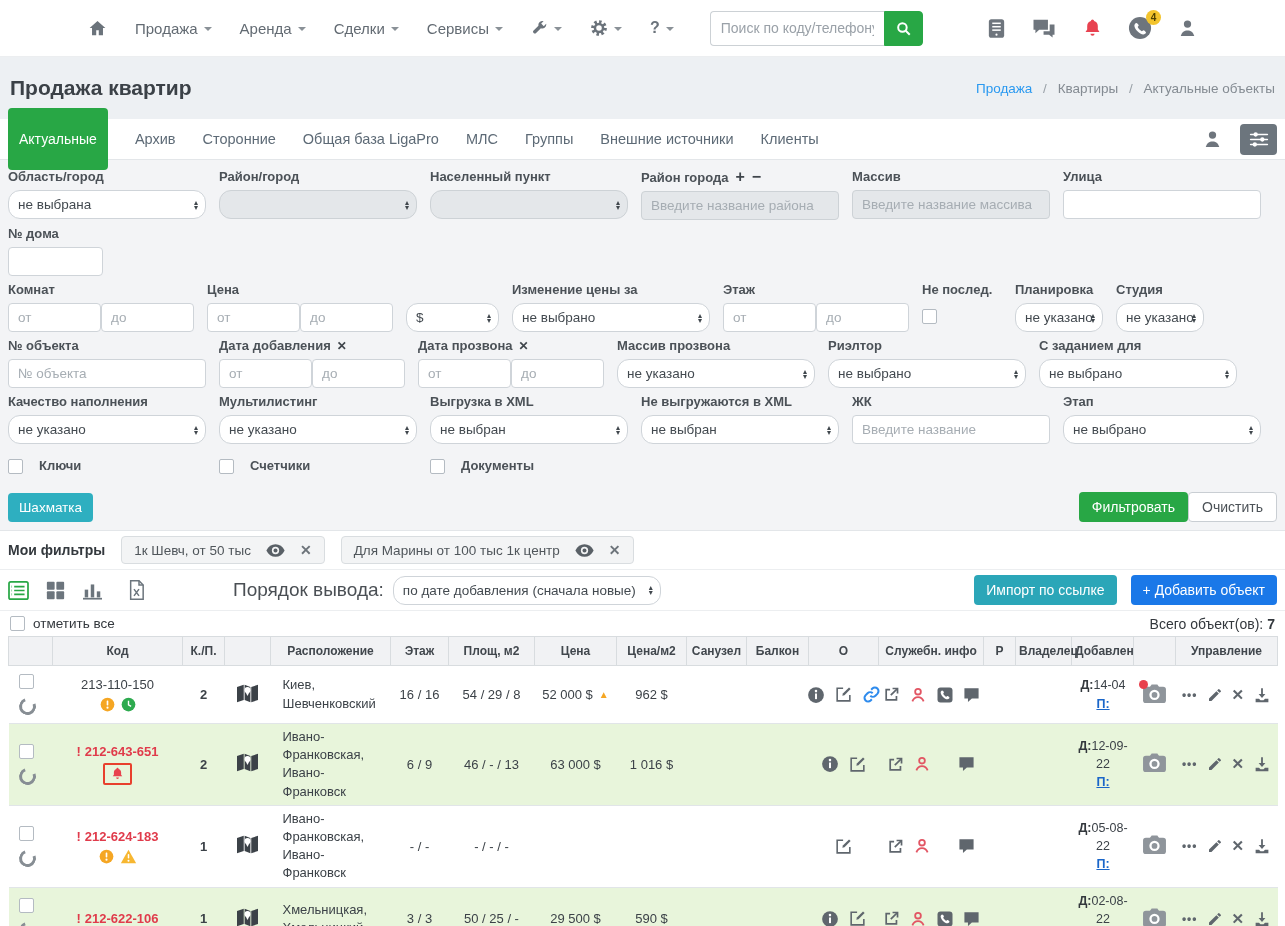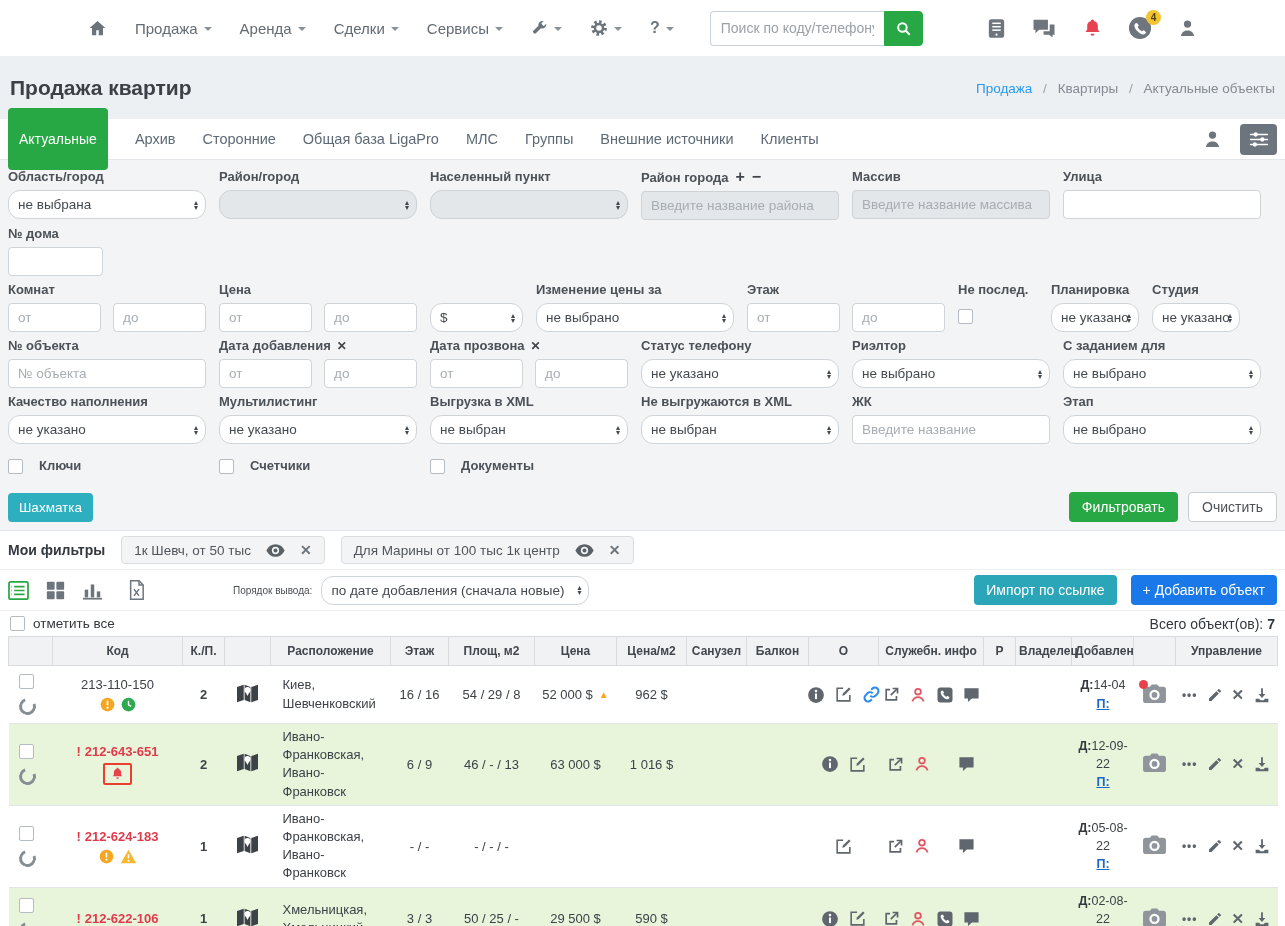--- a/index.html
+++ b/index.html
@@ -43,21 +43,21 @@
   .tabctrl .person { color:#6e757d; cursor:pointer; }
   .slidersbtn { width:37px; height:31px; background:#6c757d; border:none; border-radius:4px; display:flex; align-items:center; justify-content:center; cursor:pointer; }
 
   
   .filters { background:#f3f4f6; border-top:1px solid #e3e6e9; border-bottom:1px solid #e3e6e9; padding:9px 8px 8px; }
   .frow { display:flex; align-items:flex-start; margin-bottom:6px; }
   .fg { margin-right:13px; }
   .flabel { display:block; font-size:13px; font-weight:bold; line-height:16px; color:#4b5157; margin-bottom:5px; white-space:nowrap; }
   .flabel .xclear { font-weight:bold; color:#3f454b; margin-left:6px; font-size:12px; cursor:pointer; }
   .flabel .pm { font-weight:bold; color:#3f454b; font-size:16px; margin-left:7px; cursor:pointer; }
-  .pair { display:flex; gap:12px; }
+  .pair { display:flex; }
   .txt { height:29px; border:1px solid #cfd4d9; border-radius:4px; background:#fff; padding:0 9px; font-size:13.5px; color:#444; font-family:inherit; width:100%; }
   .txt::placeholder { color:#a6adb3; }
   .txt.dis { background:#e4e7ea; border-color:#cdd2d6; }
   .dsel { position:relative; height:29px; line-height:27px; border:1px solid #cfd4d9; border-radius:12px; background:#fff; padding:0 20px 13px 9px; font-size:13.5px; color:#434a50; cursor:pointer; overflow:hidden; white-space:nowrap; }
   .dsel::after { content:"▴\A▾"; position:absolute; right:7px; top:50%; transform:translateY(-50%); font-size:8px; line-height:5px; color:#40474d; white-space:pre; }
   .dsel.dis { background:#e4e7ea; border-color:#cdd2d6; }
   .w198{width:198px;} .w93{width:93px;} .w95{width:95px;} .w88{width:88px;} .w80{width:80px;}
   .cb { width:15px; height:15px; border:1px solid #b4bbc2; border-radius:2px; background:#fff; display:inline-block; flex:none; cursor:pointer; }
   .chkgroup { display:flex; align-items:center; gap:8px; width:198px; margin-right:13px; }
   .chkgroup .flabel { margin:8px; }
@@ -74,21 +74,21 @@
   .chip { display:flex; align-items:center; gap:15px; background:#f3f4f5; border:1px solid #d9dde0; border-radius:4px; padding:5px 12px; font-size:13.5px; color:#50565b; }
   .chip .eye { color:#596066; cursor:pointer; }
   .chip .xg { font-weight:bold; color:#6d747a; cursor:pointer; font-size:14px; }
 
   
   .viewbar { display:flex; align-items:center; padding:5px 8px; height:42px; border-top:1px solid #eceef0; border-bottom:1px solid #eceef0; }
   .vicons { display:flex; align-items:center; gap:17px; }
   .vicons .vi { color:#6c757d; cursor:pointer; }
   .vicons .vi.active { color:#28a745; }
   .ordergroup { display:flex; align-items:center; margin-left:88px; gap:9px; }
-  .ordergroup .olabel { font-size:10px; color:#4a4f54; }
+  .ordergroup .olabel { font-size:19px; color:#4a4f54; }
   .w268 { width:268px; }
   .rightbtns { margin-left:auto; display:flex; gap:14px; }
   .btn-blue { background:#1a78e8; color:#fff; font-size:14px; padding:7px 12px; }
   .btn-import { background:#2ba6b8; color:#fff; font-size:14px; padding:7px 12px; }
 
   
   .selectall { display:flex; align-items:center; padding:5px 10px; height:25px; }
   .selectall .sl { font-size:13.5px; color:#33383d; margin-left:8px; }
   .total { margin-left:auto; font-size:14px; color:#33383d; }
   .total b { margin-left:4px; }
@@ -340,21 +340,21 @@
         </div>
       </div>
     <div class="fg">
         <label class="flabel"><span>Дата прозвона</span><span class="xclear">✕</span></label>
       <div class="pair">
           <input class="txt w93" placeholder="от" style="">
           <input class="txt w93" placeholder="до" style="">
         </div>
       </div>
     <div class="fg w198">
-        <label class="flabel">Статус телефону</label>
+        <label class="flabel">Массив прозвона</label>
       <div class="dsel"><span>не указано</span></div>
       </div>
     <div class="fg w198">
         <label class="flabel">Риэлтор</label>
       <div class="dsel"><span>не выбрано</span></div>
       </div>
     <div class="fg w198">
         <label class="flabel">С заданием для</label>
       <div class="dsel"><span>не выбрано</span></div>
       </div>
@@ -394,21 +394,21 @@
       </div>
     <div class="chkgroup">
         <span class="cb"></span>
         <label class="flabel">Документы</label>
       </div>
   </div>
   <div class="btnrow">
     <button class="btn btn-teal">Шахматка</button>
     <div class="spacer"></div>
     <button class="btn btn-green">Фильтровать</button>
-    <button class="btn btn-light" style="margin-left:10px;">Очистить</button>
+    <button class="btn btn-light" style="">Очистить</button>
   </div>
 </section>
 
 <section class="chipbar">
   <span class="mf-label">Мои фильтры</span>
   <div class="chip">
     <span>1к Шевч, от 50 тыс</span>
     <span class="eye icon">
         <svg width="19" height="13" viewBox="0 0 24 16">
           <path d="M12 0C7 0 3 2.7.5 8 3 13.3 7 16 12 16s9-2.7 11.5-8C21 2.7 17 0 12 0z" fill="currentColor"></path>

